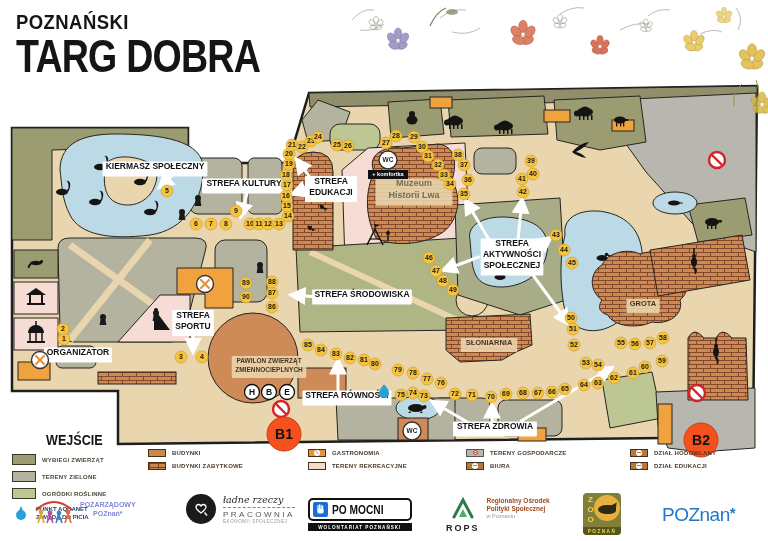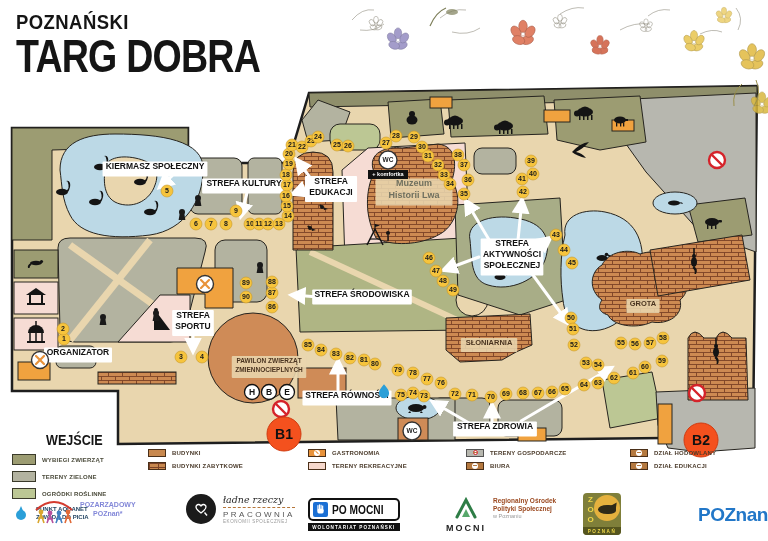--- a/index.html
+++ b/index.html
@@ -44,38 +44,38 @@
   #lg-pozarzadowy{left:34px;top:10px;}
   #lg-pozarzadowy .txt{margin-left:6px;font-size:7px;font-weight:800;color:#8287d8;line-height:9px;}
   #lg-pozarzadowy .txt .c{text-align:center;font-weight:700;}
   #lg-pracownia{left:186px;top:4px;}
   #lg-pracownia .circ{width:30px;height:30px;border-radius:50%;background:#1b1b1b;display:flex;align-items:center;justify-content:center;margin-right:7px;}
   #lg-pracownia .script{font-family:"DejaVu Serif",serif;font-style:italic;font-size:9.5px;color:#2a2a2a;}
   #lg-pracownia .dots{border-top:1px dashed #b5763a;margin:2px 0;}
   #lg-pracownia .name{font-size:8px;font-weight:400;letter-spacing:2.5px;color:#555;}
   #lg-pracownia .sub{font-size:4.5px;color:#999;letter-spacing:.6px;}
   #lg-pomocni{left:308px;top:8px;flex-direction:column;align-items:stretch;}
-  #lg-pomocni .plate{display:flex;align-items:center;border:2.5px solid #111;border-radius:5px;background:#fff;padding:2px 5px 2px 3px;}
+  #lg-pomocni .plate{display:flex;align-items:center;border:2.5px solid #111;border-radius:5px;background:#fff;padding:2px 17px 2px 3px;}
   #lg-pomocni .plate .sq{width:15px;height:15px;background:#1a6fd4;border-radius:2px;margin-right:4px;display:flex;align-items:center;justify-content:center;}
   #lg-pomocni .plate .nm{font-size:12px;font-weight:900;transform:scaleX(.85);transform-origin:left;white-space:nowrap;}
   #lg-pomocni .bar{background:#111;color:#fff;font-size:4.6px;font-weight:700;letter-spacing:1px;text-align:center;padding:1.5px 0;margin-top:2px;}
   #lg-rops{left:446px;top:7px;}
   #lg-rops .mark{text-align:center;margin-right:7px;}
   #lg-rops .abbr{font-size:9px;font-weight:800;letter-spacing:2px;color:#222;}
   #lg-rops .rtxt{font-size:6.5px;font-weight:800;color:#9c4a21;line-height:8px;}
   #lg-rops .rsub{font-size:5.5px;font-weight:400;color:#999;}
   #lg-zoo{left:583px;top:3px;}
   #lg-zoo .box{position:relative;width:38px;height:42px;background:#7f7f3a;border-radius:4px;overflow:hidden;}
   #lg-zoo .gold{position:absolute;right:1px;top:2px;width:26px;height:26px;border-radius:50%;background:#e5b13e;}
   #lg-zoo .rhino{position:absolute;right:5px;top:12px;width:18px;height:9px;border-radius:50% 40% 40% 50%;background:#2f2a18;}
   #lg-zoo .horn{position:absolute;right:3px;top:9px;width:0;height:0;border-left:3px solid transparent;border-right:3px solid transparent;border-bottom:6px solid #2f2a18;transform:rotate(35deg);}
   #lg-zoo .vert{position:absolute;left:3px;top:2px;color:#f0d848;font-size:8px;font-weight:800;writing-mode:vertical-rl;text-orientation:upright;letter-spacing:1px;}
   #lg-zoo .city{position:absolute;left:0;bottom:0;width:100%;background:#55551f;color:#f0d848;font-size:4.6px;font-weight:700;text-align:center;letter-spacing:1.5px;padding:1.5px 0;}
   #lg-poznan{left:662px;top:14px;}
-  #lg-poznan .t{font-size:19px;font-weight:700;color:#2277c8;letter-spacing:-.5px;margin-left:36px;}
+  #lg-poznan .t{font-size:19px;font-weight:400;color:#2277c8;letter-spacing:-.5px;}
   #lg-poznan .s{font-size:15px;font-weight:800;color:#2277c8;vertical-align:6px;}
 </style>
 </head>
 <body>
 
 <div id="app">
 
   <div id="title">
     <div class="l1">POZNAŃSKI</div>
     <div class="l2">TARG DOBRA</div>
@@ -995,21 +995,21 @@
       </div>
       <div class="bar">WOLONTARIAT POZNAŃSKI</div>
     </div>
 
     <div class="logo" id="lg-rops">
       <div class="mark">
         <svg width="26" height="22" viewBox="0 0 26 22">
           <path d="M4,20 L13,3 L22,20" stroke="#2e7d46" stroke-width="3" fill="none" stroke-linecap="round"></path>
           <path d="M9,20 L13,12 L17,20 Z" fill="#57a86b"></path>
         </svg>
-        <div class="abbr">MOCNI</div>
+        <div class="abbr">ROPS</div>
       </div>
       <div>
         <div class="rtxt">
           <span>Regionalny Ośrodek</span><br>
           <span>Polityki Społecznej</span>
         </div>
         <div class="rsub">w Poznaniu</div>
       </div>
     </div>
 

